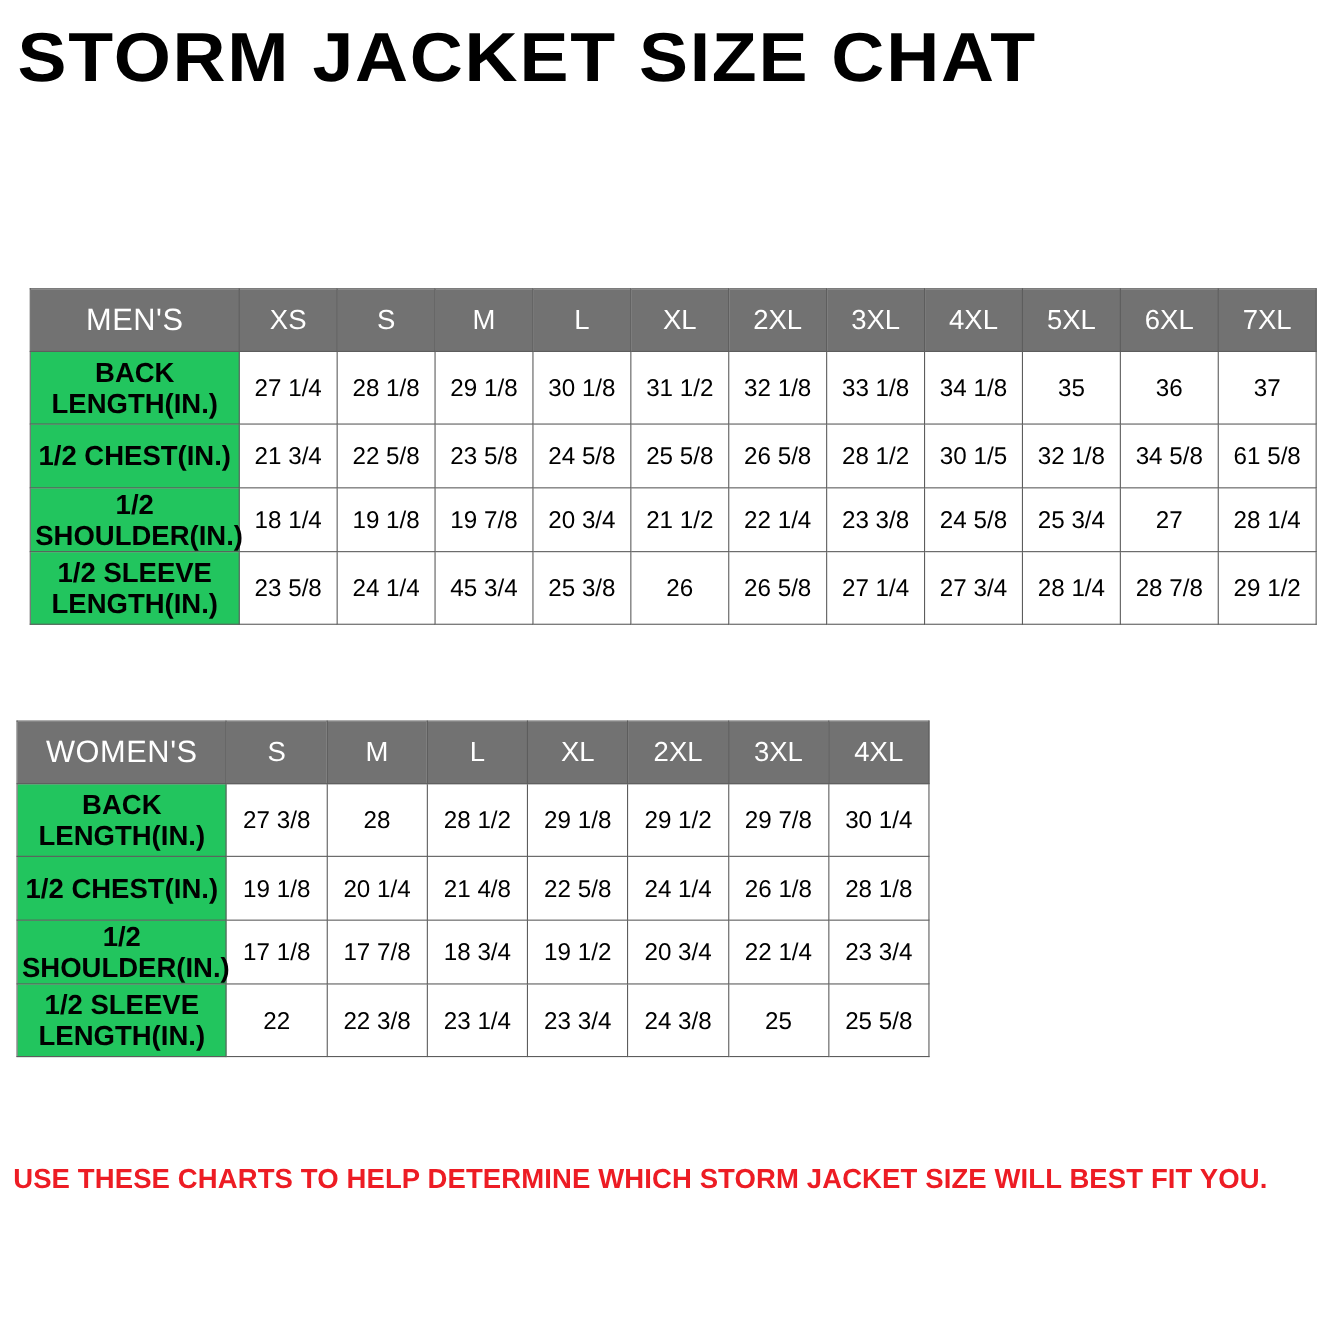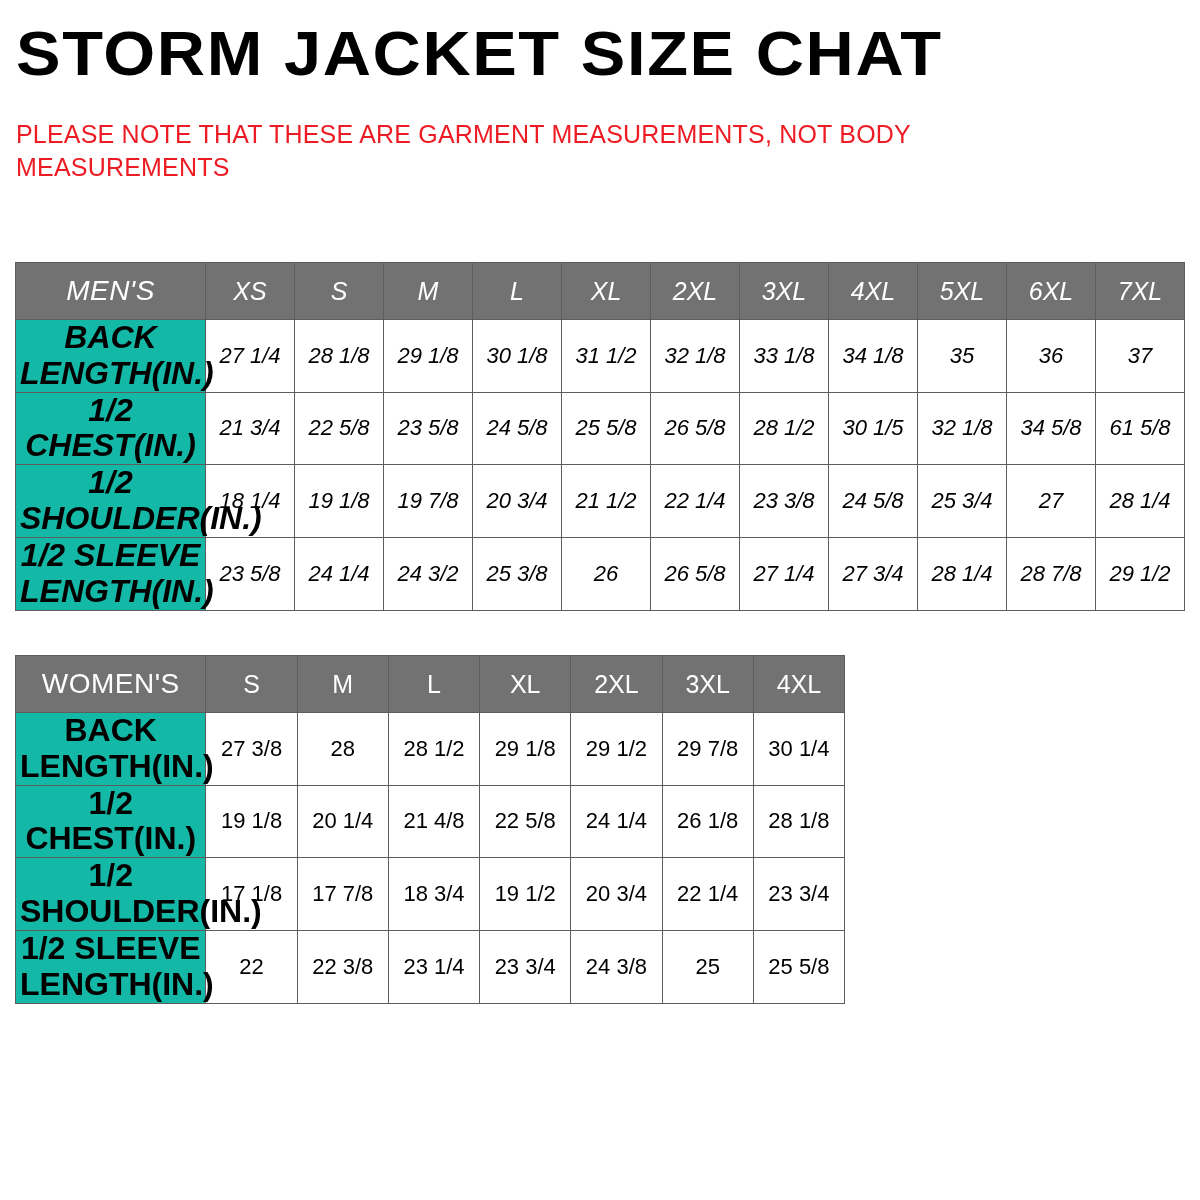--- a/index.html
+++ b/index.html
@@ -50,21 +50,21 @@
     color: #ed1c24;
     letter-spacing: 0.2px;
   }
 
   
   .size-table {
     position: absolute;
     border-collapse: collapse;
     table-layout: fixed;
   }
-  #mens-table { left: 15px; top: 262px; width: 1168px; font-style: italic; }
+  #mens-table { left: 27px; top: 262px; width: 1168px; }
   #womens-table { left: 15px; top: 655px; width: 830px; border-radius: 10px; }
 
   .size-table th,
   .size-table td {
     border: 1px solid #5d5d5d;
     text-align: center;
     vertical-align: middle;
     padding: 0;
     font-size: 22px;
     color: #000000;
@@ -79,22 +79,22 @@
     font-size: 25px;
     border: 1px solid #5d5d5d;
   }
   .size-table thead th.corner {
     font-size: 28px;
     letter-spacing: 0.5px;
   }
 
   .size-table tbody th.rowhead {
     font-weight: bold;
-    font-size: 32px;
-    background: #14b8a6;
+    font-size: 25px;
+    background: #22c55e;
     color: #000000;
     padding: 0 4px;
     line-height: 1.12;
   }
 
   .size-table tbody tr { height: 58px; }
   .size-table tbody tr.tall { height: 66px; }
 
   .val {
     font-size: 23px;
@@ -114,21 +114,20 @@
     white-space: nowrap;
   }
 </style>
 </head>
 <body>
 
 <div class="page">
 
   <div class="title">STORM JACKET SIZE CHAT</div>
 
-  <div class="note">PLEASE NOTE THAT THESE ARE GARMENT MEASUREMENTS, NOT BODY MEASUREMENTS</div>
 
   <table class="size-table" id="mens-table">
     <colgroup id="mens-colgroup">
         <col style="width: 190px;">
         <col style="width: 89px;">
         <col style="width: 89px;">
         <col style="width: 89px;">
         <col style="width: 89px;">
         <col style="width: 89px;">
         <col style="width: 89px;">
@@ -200,21 +199,21 @@
           <td class="val">27</td>
           <td class="val">28 1/4</td>
         </tr>
         <tr class="tall">
           <th class="rowhead">
             <div>1/2 SLEEVE</div>
             <div>LENGTH(IN.)</div>
           </th>
           <td class="val">23 5/8</td>
           <td class="val">24 1/4</td>
-          <td class="val">24 3/2</td>
+          <td class="val">45 3/4</td>
           <td class="val">25 3/8</td>
           <td class="val">26</td>
           <td class="val">26 5/8</td>
           <td class="val">27 1/4</td>
           <td class="val">27 3/4</td>
           <td class="val">28 1/4</td>
           <td class="val">28 7/8</td>
           <td class="val">29 1/2</td>
         </tr>
       </tbody>
@@ -286,14 +285,15 @@
           <td class="val">22 3/8</td>
           <td class="val">23 1/4</td>
           <td class="val">23 3/4</td>
           <td class="val">24 3/8</td>
           <td class="val">25</td>
           <td class="val">25 5/8</td>
         </tr>
       </tbody>
   </table>
 
+  <div class="footer-note">USE THESE CHARTS TO HELP DETERMINE WHICH STORM JACKET  SIZE WILL BEST FIT YOU.</div>
 
 </div>
 
 </body></html>

